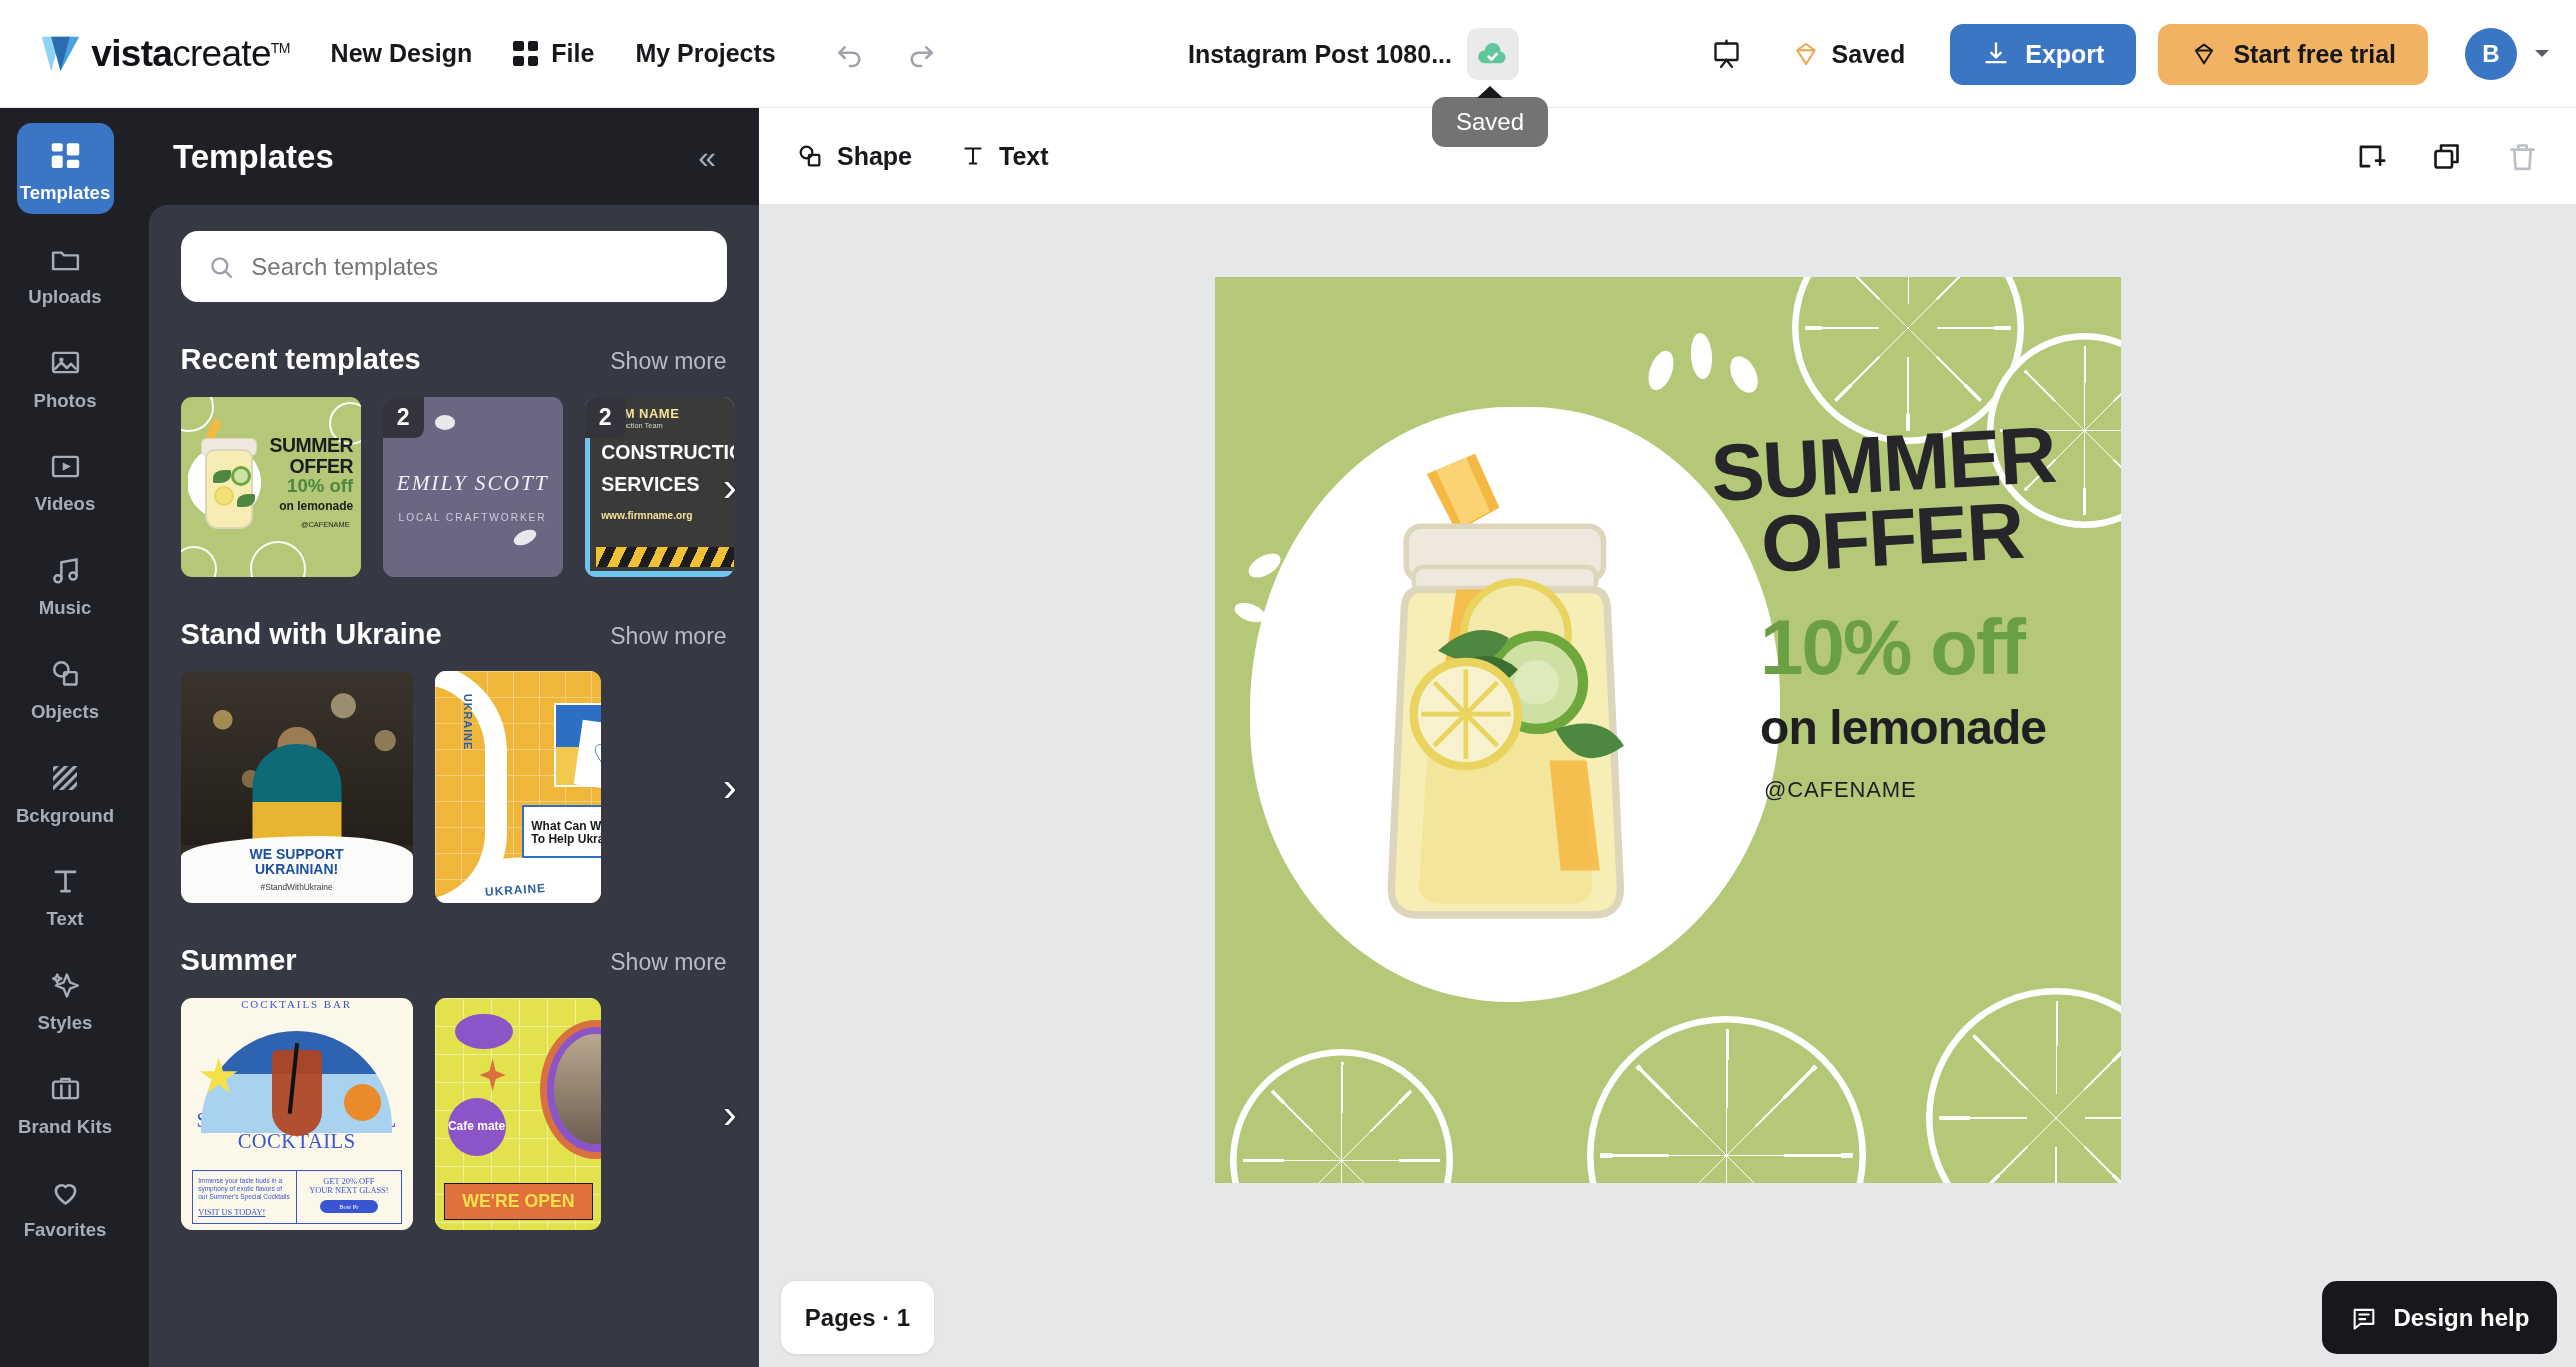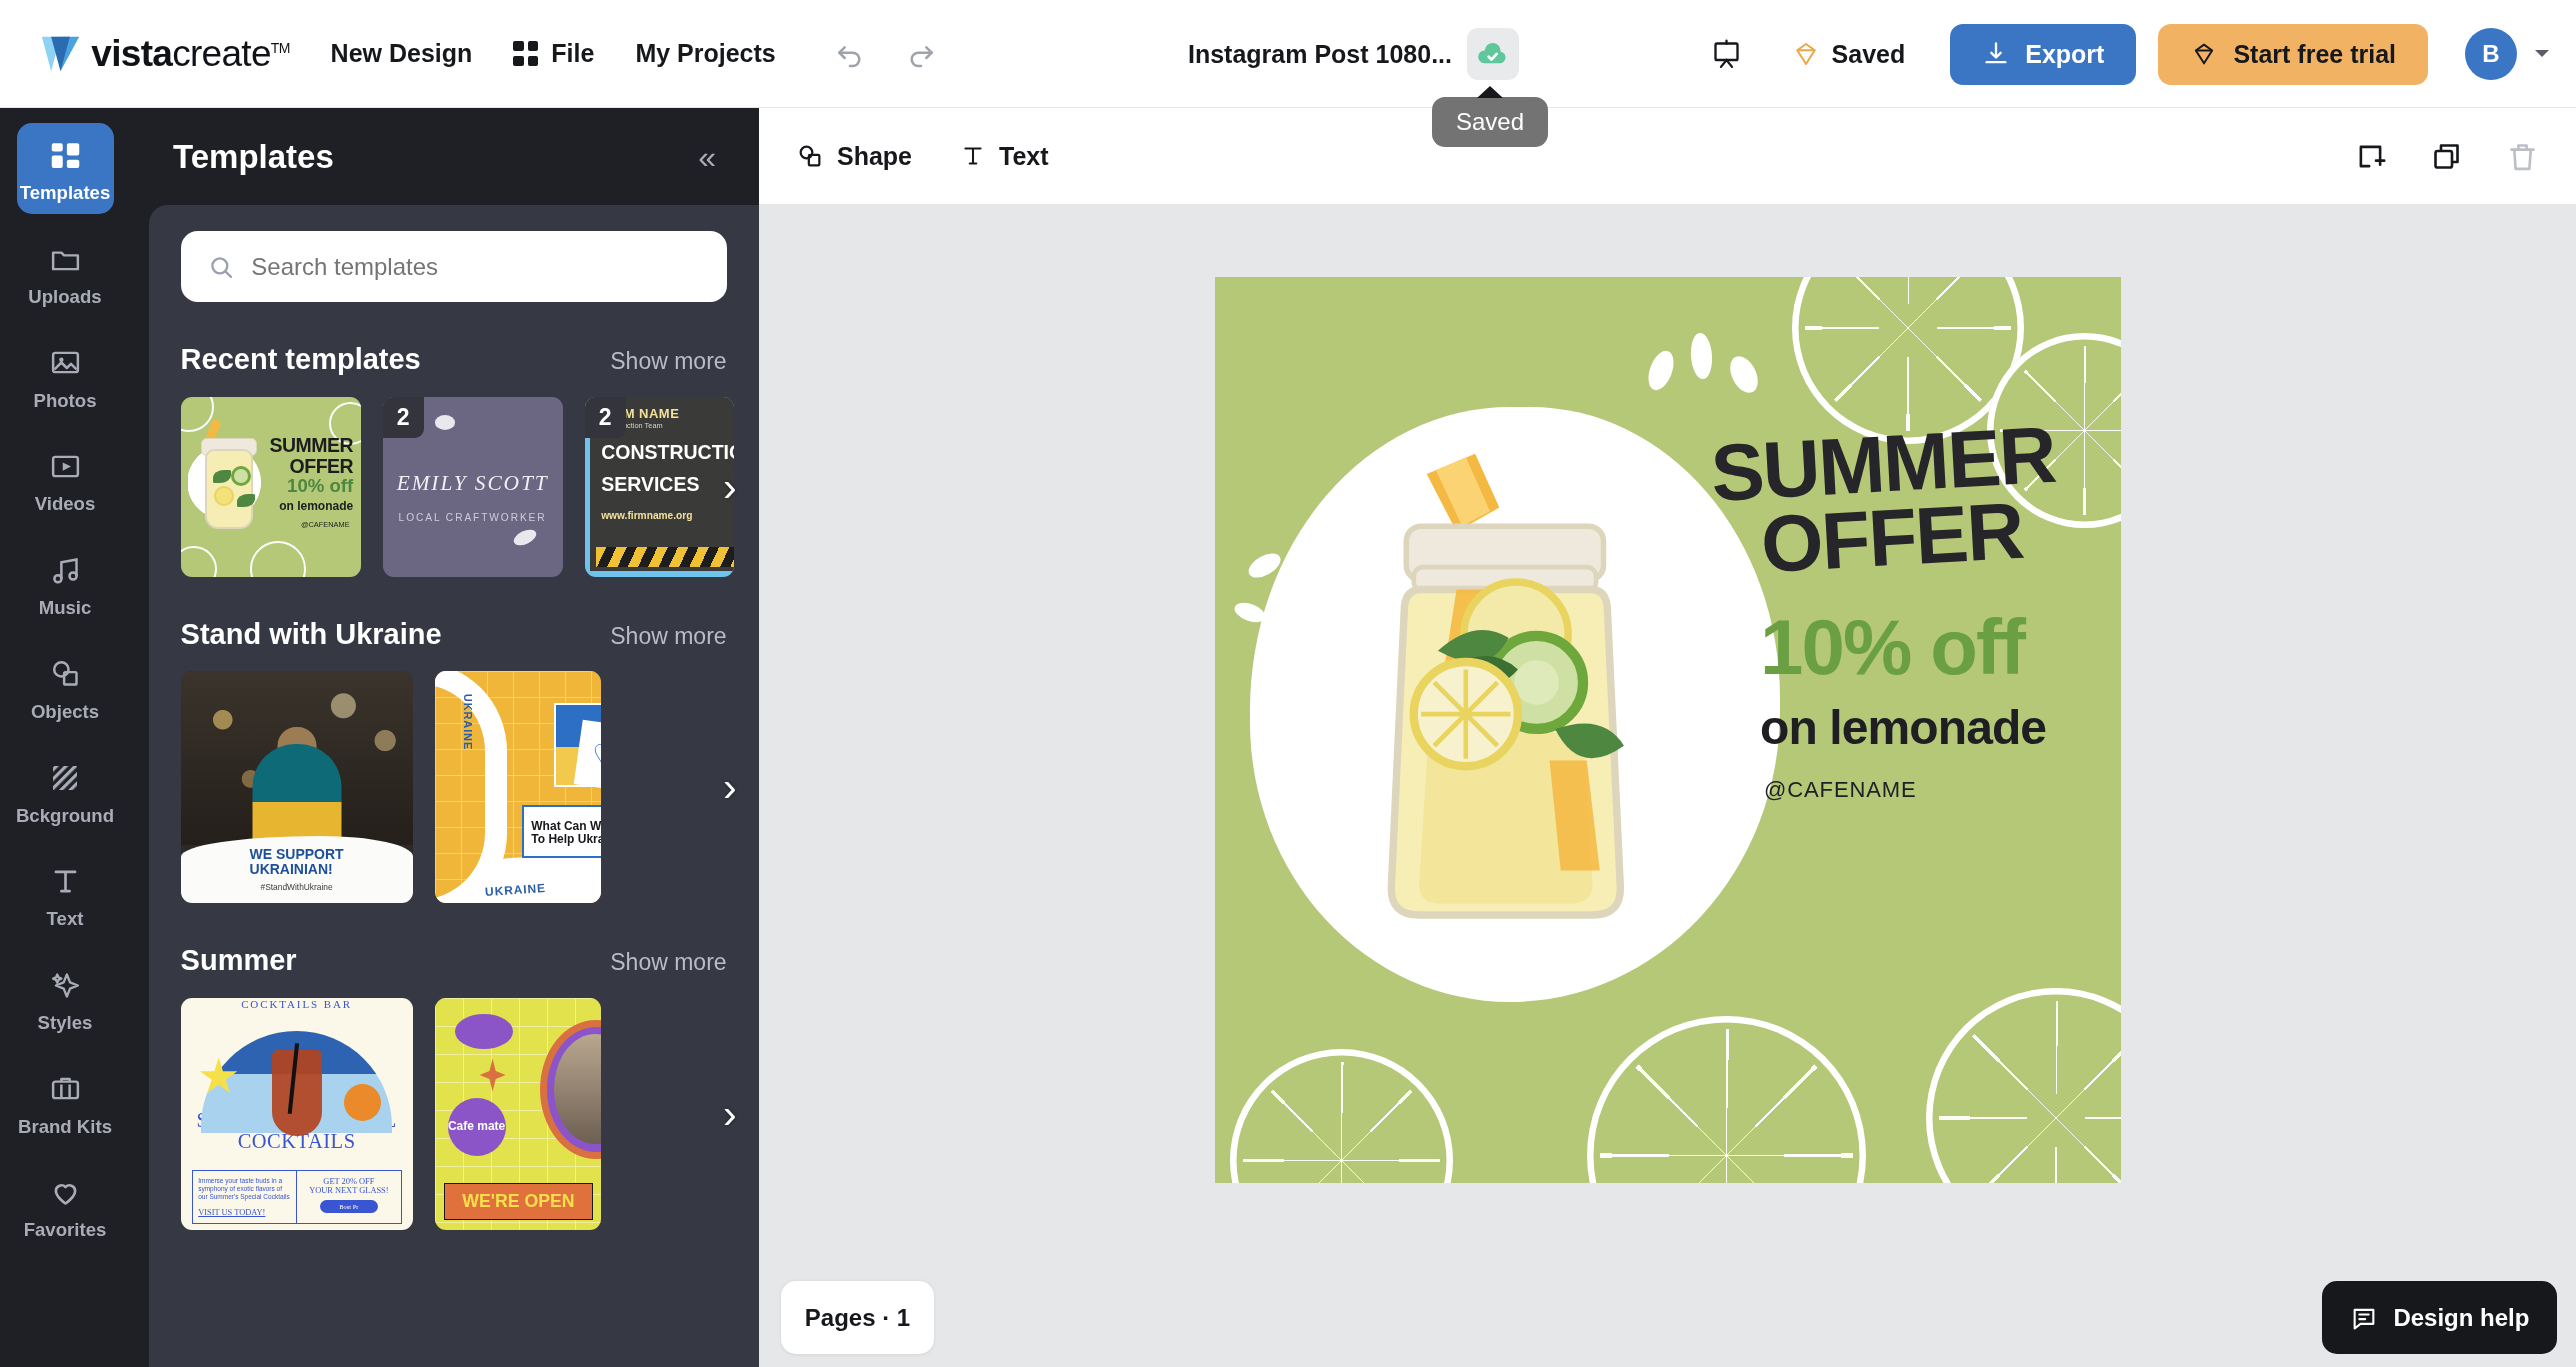--- a/index.html
+++ b/index.html
@@ -229,21 +229,21 @@
   }
   .t-uk1 .head {
     position: absolute; left: 50%; transform: translateX(-50%); top: 56px;
     width: 39px; height: 45px; background: #9c7c52; border-radius: 18.6px 18.6px 13px 13px;
   }
   .t-uk1 .snow {
     position: absolute; left: 0; right: 0; bottom: 0; height: 67px; background: #fbfbf9;
     border-radius: 60% 40% 0 0 / 20.5px 20.5px 0 0;
     display: flex; flex-direction: column; align-items: center; justify-content: center;
   }
-  .t-uk1 .s1 { font-size: 14px; font-weight: 800; color: #1d4f9c; line-height: 1.05; text-align: left; }
+  .t-uk1 .s1 { font-size: 14px; font-weight: 800; color: #1d4f9c; line-height: 1.05; text-align: center; }
   .t-uk1 .s2 { font-size: 8.4px; color: #3b3b3b; margin-top: 5.6px; }
 
   .t-uk2 { width: 232px; height: 232px; background: #f0b63a; position: relative; overflow: hidden; }
   .t-uk2 .grid-bg {
     position: absolute; inset: 0; opacity: .35;
     background-image: linear-gradient(#fff 0.9px, transparent 0.9px), linear-gradient(90deg, #fff 0.9px, transparent 0.9px);
     background-size: 26px 26px;
   }
   .t-uk2 .ribbon {
     position: absolute; left: -16.7px; top: -9.3px; width: 89px; height: 260px;

